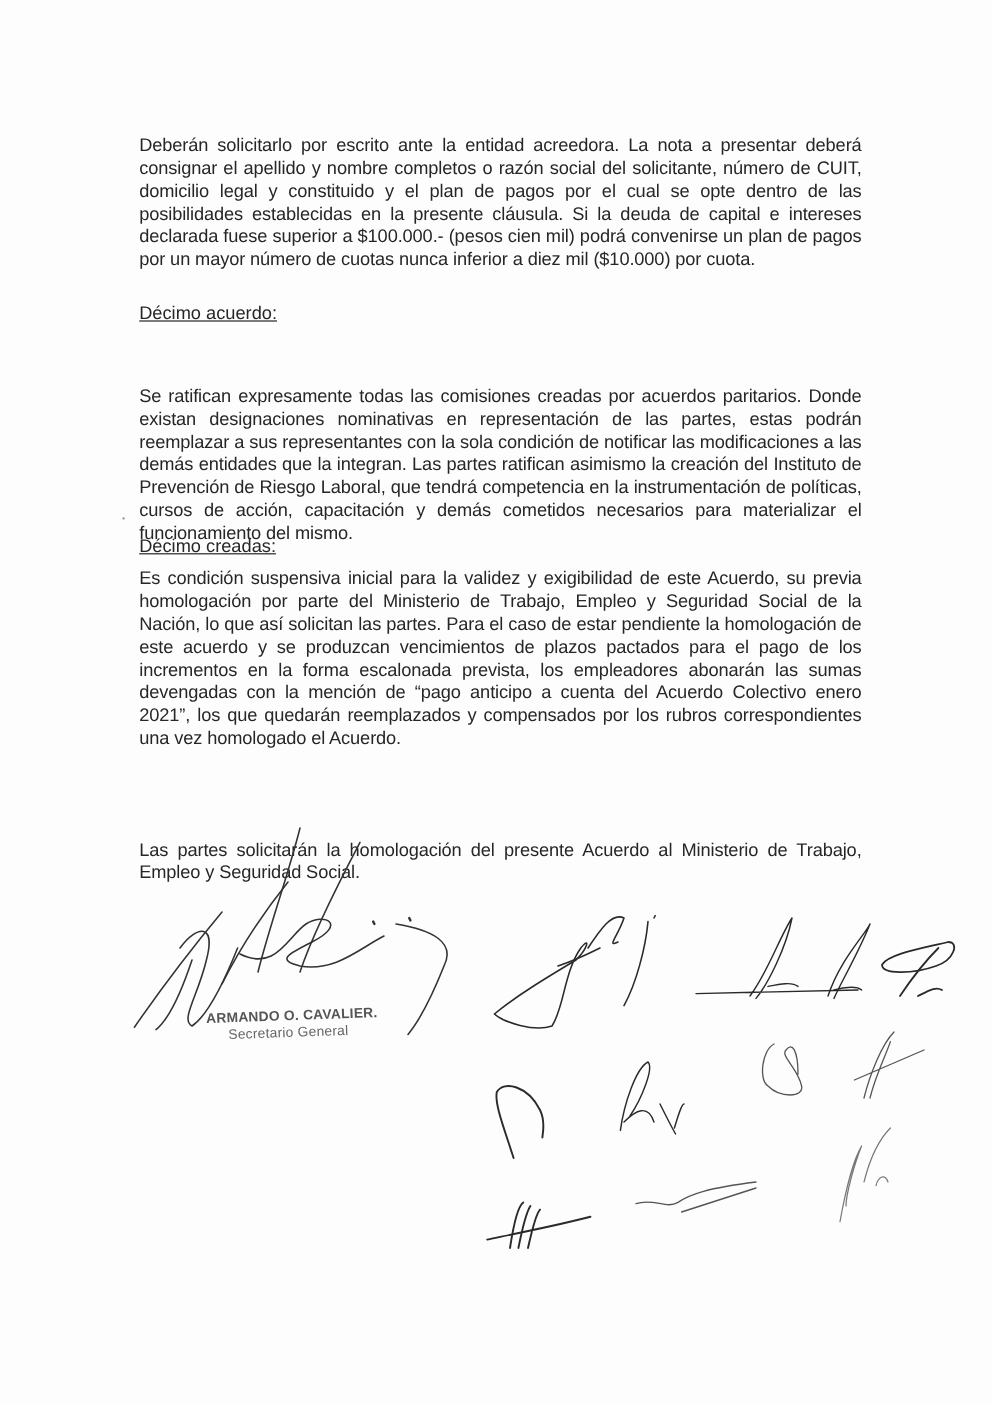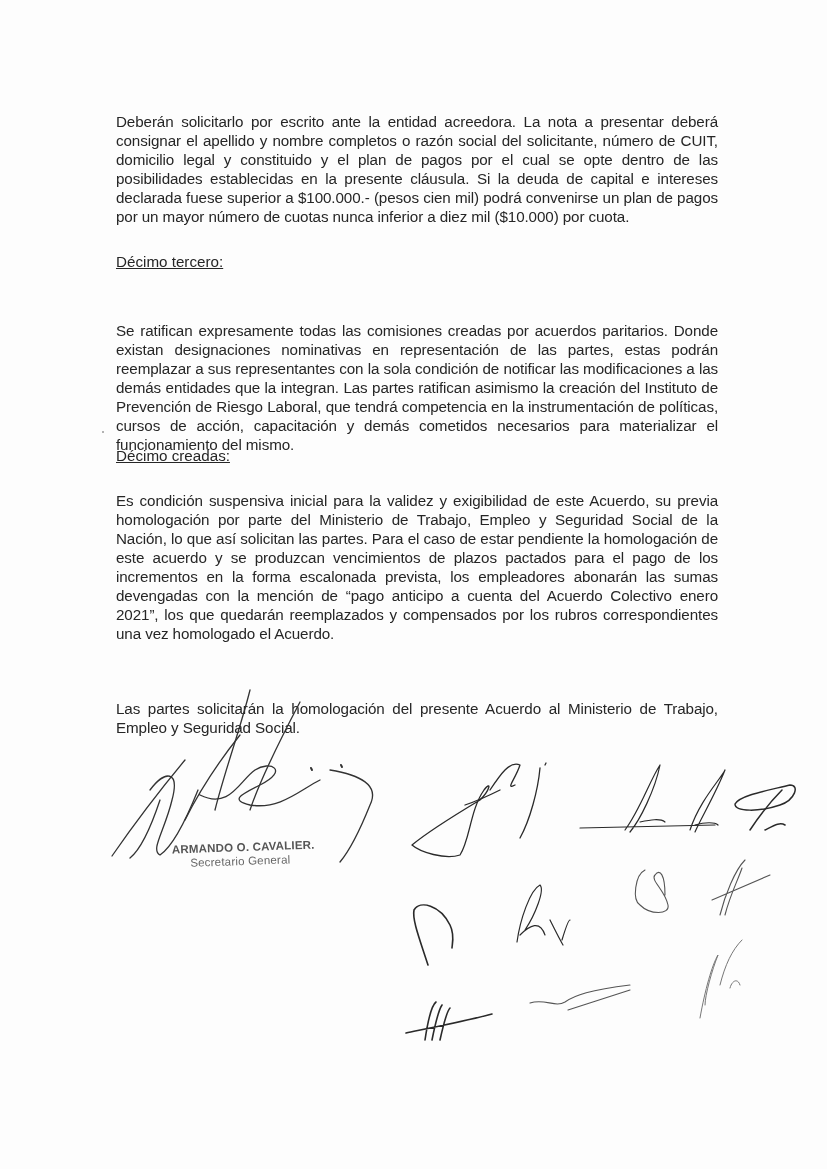--- a/index.html
+++ b/index.html
@@ -14,37 +14,37 @@
     color: #262626;
   }
   .heading {
     position: absolute; left: 116px; font-size: 15.2px; line-height: 19px;
     text-decoration: underline; color: #262626;
   }
   #p1 { top: 97px; }
   #h2 { top: 252px; }
   #p2 { top: 306px; }
   #h3 { top: 446px; }
-  #p3 { top: 476px; }
+  #p3 { top: 458px; }
   #p4 { top: 684px; }
   .sig { position: absolute; left: 0; top: 0; width: 827px; height: 1169px; pointer-events: none; }
   .stamp {
     position: absolute; left: 172px; top: 840px; font-size: 11.5px; line-height: 14px;
     color: #555; font-weight: bold; letter-spacing: 0.2px; transform: rotate(-2deg);
   }
   .stamp .l2 { font-weight: normal; padding-left: 18px; color: #666; }
   .speck { position: absolute; width: 2px; height: 2px; background: #999; border-radius: 1px; }
 </style>
 </head>
 <body>
 
 <div class="page">
   <p class="para" id="p1">Deberán solicitarlo por escrito ante la entidad acreedora. La nota a presentar deberá consignar el apellido y nombre completos o razón social del solicitante, número de CUIT, domicilio legal y constituido y el plan de pagos por el cual se opte dentro de las posibilidades establecidas en la presente cláusula. Si la deuda de capital e intereses declarada fuese superior a $100.000.- (pesos cien mil) podrá convenirse un plan de pagos por un mayor número de cuotas nunca inferior a diez mil ($10.000) por cuota.</p>
 
-  <div class="heading" id="h2">Décimo tercero:</div>
+  <div class="heading" id="h2">Décimo acuerdo:</div>
   <p class="para" id="p2">Se ratifican expresamente todas las comisiones creadas por acuerdos paritarios. Donde existan designaciones nominativas en representación de las partes, estas podrán reemplazar a sus representantes con la sola condición de notificar las modificaciones a las demás entidades que la integran. Las partes ratifican asimismo la creación del Instituto de Prevención de Riesgo Laboral, que tendrá competencia en la instrumentación de políticas, cursos de acción, capacitación y demás cometidos necesarios para materializar el funcionamiento del mismo.</p>
 
   <div class="heading" id="h3">Décimo creadas:</div>
   <p class="para" id="p3">Es condición suspensiva inicial para la validez y exigibilidad de este Acuerdo, su previa homologación por parte del Ministerio de Trabajo, Empleo y Seguridad Social de la Nación, lo que así solicitan las partes. Para el caso de estar pendiente la homologación de este acuerdo y se produzcan vencimientos de plazos pactados para el pago de los incrementos en la forma escalonada prevista, los empleadores abonarán las sumas devengadas con la mención de “pago anticipo a cuenta del Acuerdo Colectivo enero 2021”, los que quedarán reemplazados y compensados por los rubros correspondientes una vez homologado el Acuerdo.</p>
 
   <p class="para" id="p4">Las partes solicitarán la homologación del presente Acuerdo al Ministerio de Trabajo, Empleo y Seguridad Social.</p>
 
   <span class="speck" style="left:102px; top:431px;"></span>
 
   <svg class="sig" viewBox="0 0 827 1169" fill="none" stroke="#2a2a2a" stroke-linecap="round" stroke-linejoin="round">

